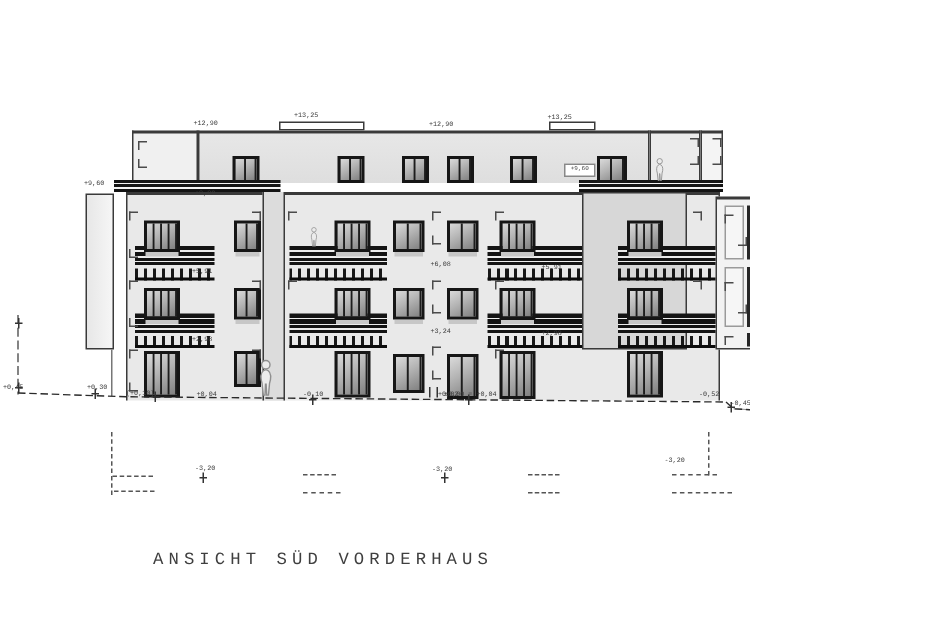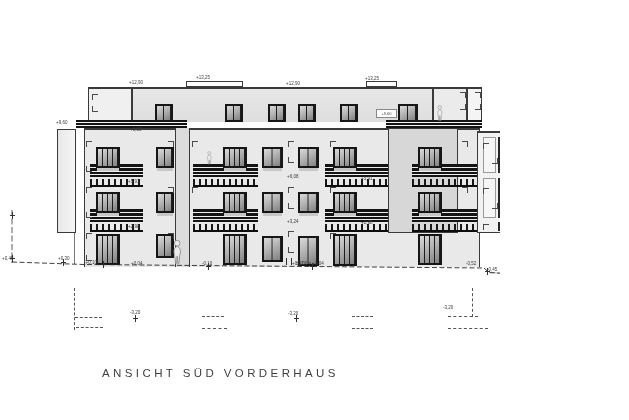--- a/index.html
+++ b/index.html
@@ -1,17 +1,17 @@
 <!DOCTYPE html>
 <html style="--tree-light: #c3d3a0; --tree-mid: #8fb466; --bush-outline: #79ab4e; --bush-fill: #569431;"><head>
 <meta charset="utf-8">
 <style>
   html,body{margin:0;padding:0;background:#fff;}
   #stage{position:relative;width:500px;height:420px;background:#fff;overflow:hidden;
-         font-family:Liberation Sans, sans-serif;}
+         font-family:Liberation Mono, monospace;}
   .blk{position:absolute;box-sizing:border-box;border:1px solid #3a3a3a;}
   .railing{position:absolute;box-sizing:border-box;height:8px;
     background:linear-gradient(180deg,#141414 0 2px,#f3f3f3 2px 3px,#141414 3px 5px,#f3f3f3 5px 6px,#141414 6px 8px);}
   .balcony{position:absolute;box-sizing:border-box;height:23px;border-bottom:2px solid #0c0c0c;
     background:
       repeating-linear-gradient(90deg,#181818 0 2px,rgba(0,0,0,0) 2px 6px) 0 15px / 100% 8px no-repeat,
       linear-gradient(180deg,#141414 0 3px,#ededed 3px 4px,#141414 4px 7px,#ededed 7px 8px,#141414 8px 10px,#ededed 10px 11px,#141414 11px 13px,rgba(0,0,0,0) 13px);}
   .win{position:absolute;box-sizing:border-box;border:2px solid #161616;
     background:linear-gradient(150deg,#dadada 0%,#b3b3b3 45%,#7f7f7f 100%);}
   .win.p2{background:

